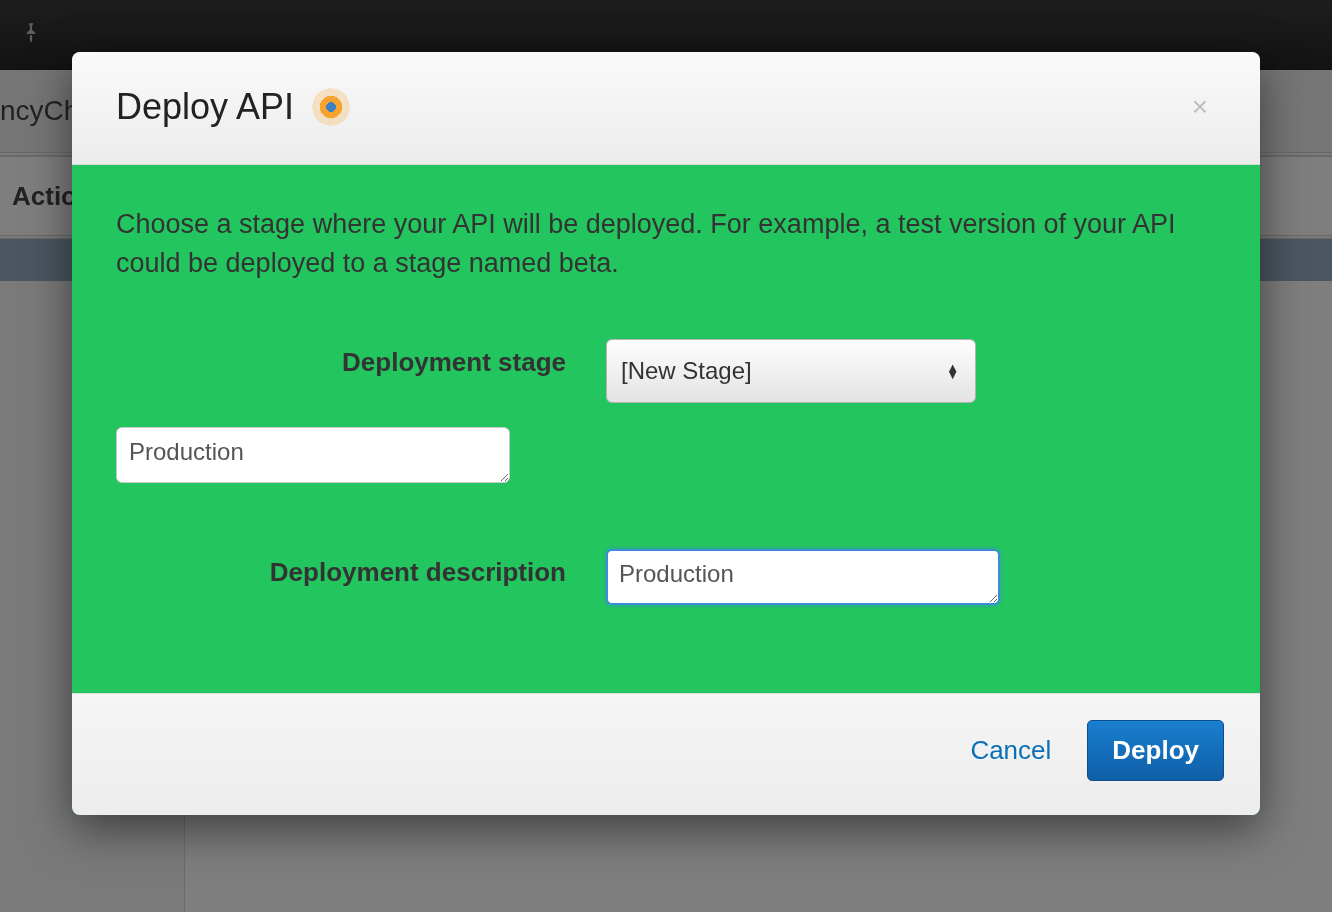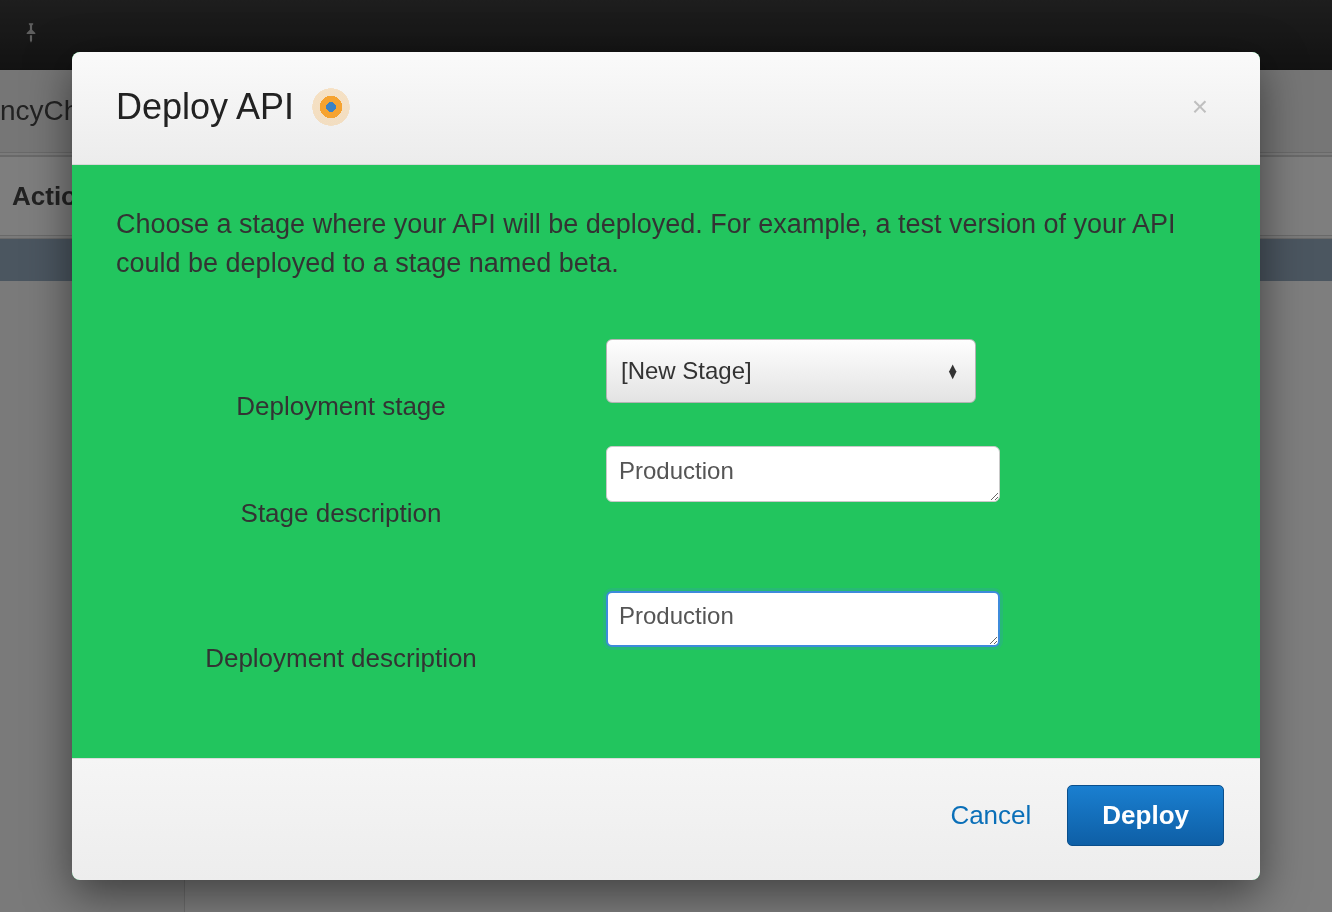--- a/index.html
+++ b/index.html
@@ -127,27 +127,26 @@
     }
 
     .form-row {
       display: flex;
       align-items: flex-start;
       margin-bottom: 24px;
     }
     .form-row.extra-gap { margin-top: 62px; }
     .form-label {
       width: 490px;
-      text-align: center;
+      text-align: right;
       padding-right: 40px;
       font-size: 26px;
-      font-weight: 400;
+      font-weight: 700;
       color: #333;
       padding-top: 8px;
-      margin-top: 44px;
     }
     .form-control-cell { width: 398px; }
 
     .select-box {
       width: 370px;
       height: 64px;
       border: 1px solid #b4b4b4;
       border-radius: 6px;
       background: linear-gradient(#fefefe, #e3e3e3);
       display: flex;
@@ -215,21 +214,21 @@
       font-weight: 400;
       color: #0a6fb8;
       cursor: pointer;
     }
     .deploy-btn {
       background: linear-gradient(#1a7fd0, #0e5fa6);
       border: 1px solid #0a4f8c;
       color: #fff;
       font-size: 26px;
       font-weight: 700;
-      padding: 14px 34px;
+      padding: 14px 24px;
       border-radius: 5px;
       cursor: pointer;
     }
   </style>
 </head>
 <body>
 
 <div class="page">
   <div class="topbar">
     <span class="pin-icon">
@@ -277,21 +276,20 @@
           <span class="select-arrows">
             <span>▲</span>
               <span>▼</span>
           </span>
         </div>
       </div>
     </div>
 
 
     <div class="form-row">
-      <div class="form-label">Stage description</div>
       <div class="form-control-cell">
         <textarea class="ta" style="">Production</textarea>
       </div>
     </div>
 
     <div class="form-row extra-gap">
       <div class="form-label">Deployment description</div>
       <div class="form-control-cell">
         <textarea class="ta focused" style="">Production</textarea>
       </div>

